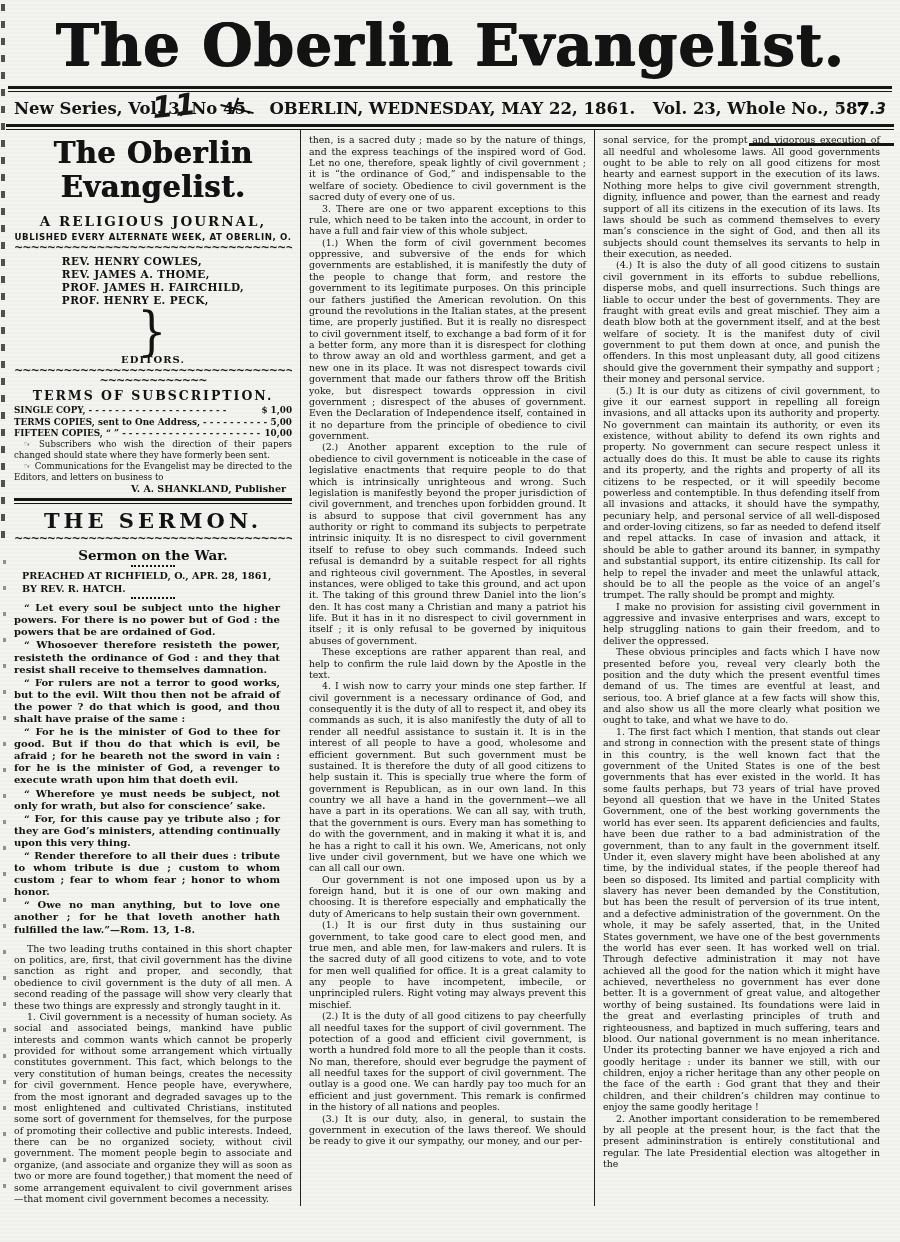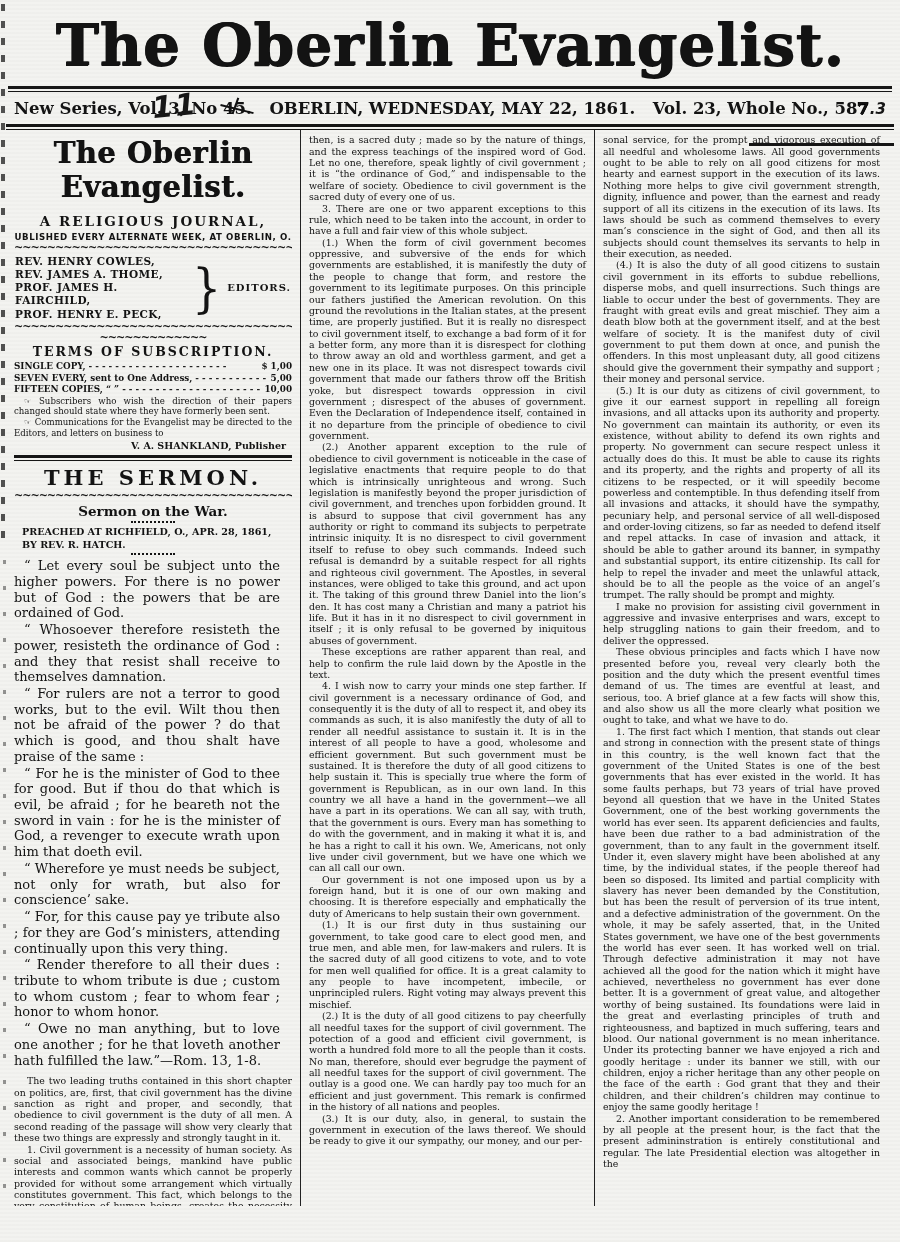--- a/index.html
+++ b/index.html
@@ -30,33 +30,33 @@
   .right-annot{font-size:15px;margin-left:1px;}
   .short-rule-right{position:absolute;right:6px;top:143px;width:145px;border-top:3px solid #141414;}
   .main-rule{border-top:3px solid #141414;border-bottom:1px solid #141414;height:2px;margin:2px 6px 0 6px;}
 
   
   .cols{display:flex;margin:0 6px;height:1076px;overflow:hidden;}
   .col{width:294px;box-sizing:border-box;padding:4px 8px 0 8px;overflow:hidden;}
   .col + .col{border-left:1.5px solid #222;}
   .bodytext p{margin:0;text-indent:13px;text-align:justify;font-size:9.4px;line-height:1.21;}
   .bodytext p.noindent{text-indent:0;}
-  .scripture p{margin:0 12px 1px 0;text-indent:10px;text-align:justify;font-size:13px;line-height:1.21;}
+  .scripture p{margin:0 12px 1px 0;text-indent:10px;text-align:justify;font-size:10px;line-height:1.21;font-weight:bold;}
 
   
   .nameplate{text-align:center;font-weight:bold;font-size:29px;letter-spacing:0.5px;margin-top:2px;
         text-shadow:0.7px 0 0 #131313;}
   .journal{text-align:center;font-weight:bold;font-size:13.5px;letter-spacing:2px;margin-top:9px;}
   .published{text-align:center;font-weight:bold;font-size:8.6px;letter-spacing:0.6px;margin-top:3px;
         font-family:"DejaVu Sans","Liberation Sans",sans-serif;}
   .wavy{text-align:center;font-size:11px;letter-spacing:-1px;line-height:0.8;color:#141414;overflow:hidden;
         white-space:nowrap;font-weight:bold;margin:2px 0;}
   .wavy::after{content:"~~~~~~~~~~~~~~~~~~~~~~~~~~~~~~~~~~~";}
   .wavy.short::after{content:"~~~~~~~~~~~~~";}
-  .editors{display:flex;justify-content:center;align-items:center;margin:2px 1px;}
+  .editors{display:flex;justify-content:center;align-items:center;margin:2px 16px;flex-direction:column;}
   .ed-names div{font-weight:bold;font-size:10.5px;line-height:1.25;letter-spacing:0.4px;}
   .brace{font-size:46px;font-weight:normal;margin:0 6px 0 4px;transform:scaleY(1.15);line-height:1;}
   .ed-label{font-weight:bold;font-size:10px;letter-spacing:1px;}
   .volnote{font-weight:bold;font-size:8.2px;line-height:1.3;text-align:left;
         font-family:"DejaVu Sans","Liberation Sans",sans-serif;}
   .terms-head{text-align:center;font-weight:bold;font-size:12.5px;letter-spacing:2px;margin:2px 0 2px 0;}
   .term-row{display:flex;align-items:baseline;font-size:8.8px;font-weight:bold;line-height:1.3;}
   .term-leader{flex:1;overflow:hidden;white-space:nowrap;margin:0 3px;color:#222;}
   .term-leader::after{content:"-  -  -  -  -  -  -  -  -  -  -  -  -  -  -  -  -  -  -  -  -";}
   .small-note{font-size:8.6px;line-height:1.25;text-align:justify;text-indent:10px;margin:0;}
@@ -112,21 +112,21 @@
       <div class="wavy"></div>
       <div class="wavy short"></div>
       <div class="terms-head">TERMS OF SUBSCRIPTION.</div>
       <div>
           <div class="term-row">
           <span>SINGLE COPY,</span>
           <span class="term-leader"></span>
           <span>$ 1,00</span>
         </div>
           <div class="term-row">
-          <span>SEVEN EVERY, sent to One Address,</span>
+          <span>TERMS COPIES, sent to One Address,</span>
           <span class="term-leader"></span>
           <span>5,00</span>
         </div>
           <div class="term-row">
           <span>FIFTEEN COPIES,  “            ”</span>
           <span class="term-leader"></span>
           <span>10,00</span>
         </div>
         </div>
       <p class="small-note">

